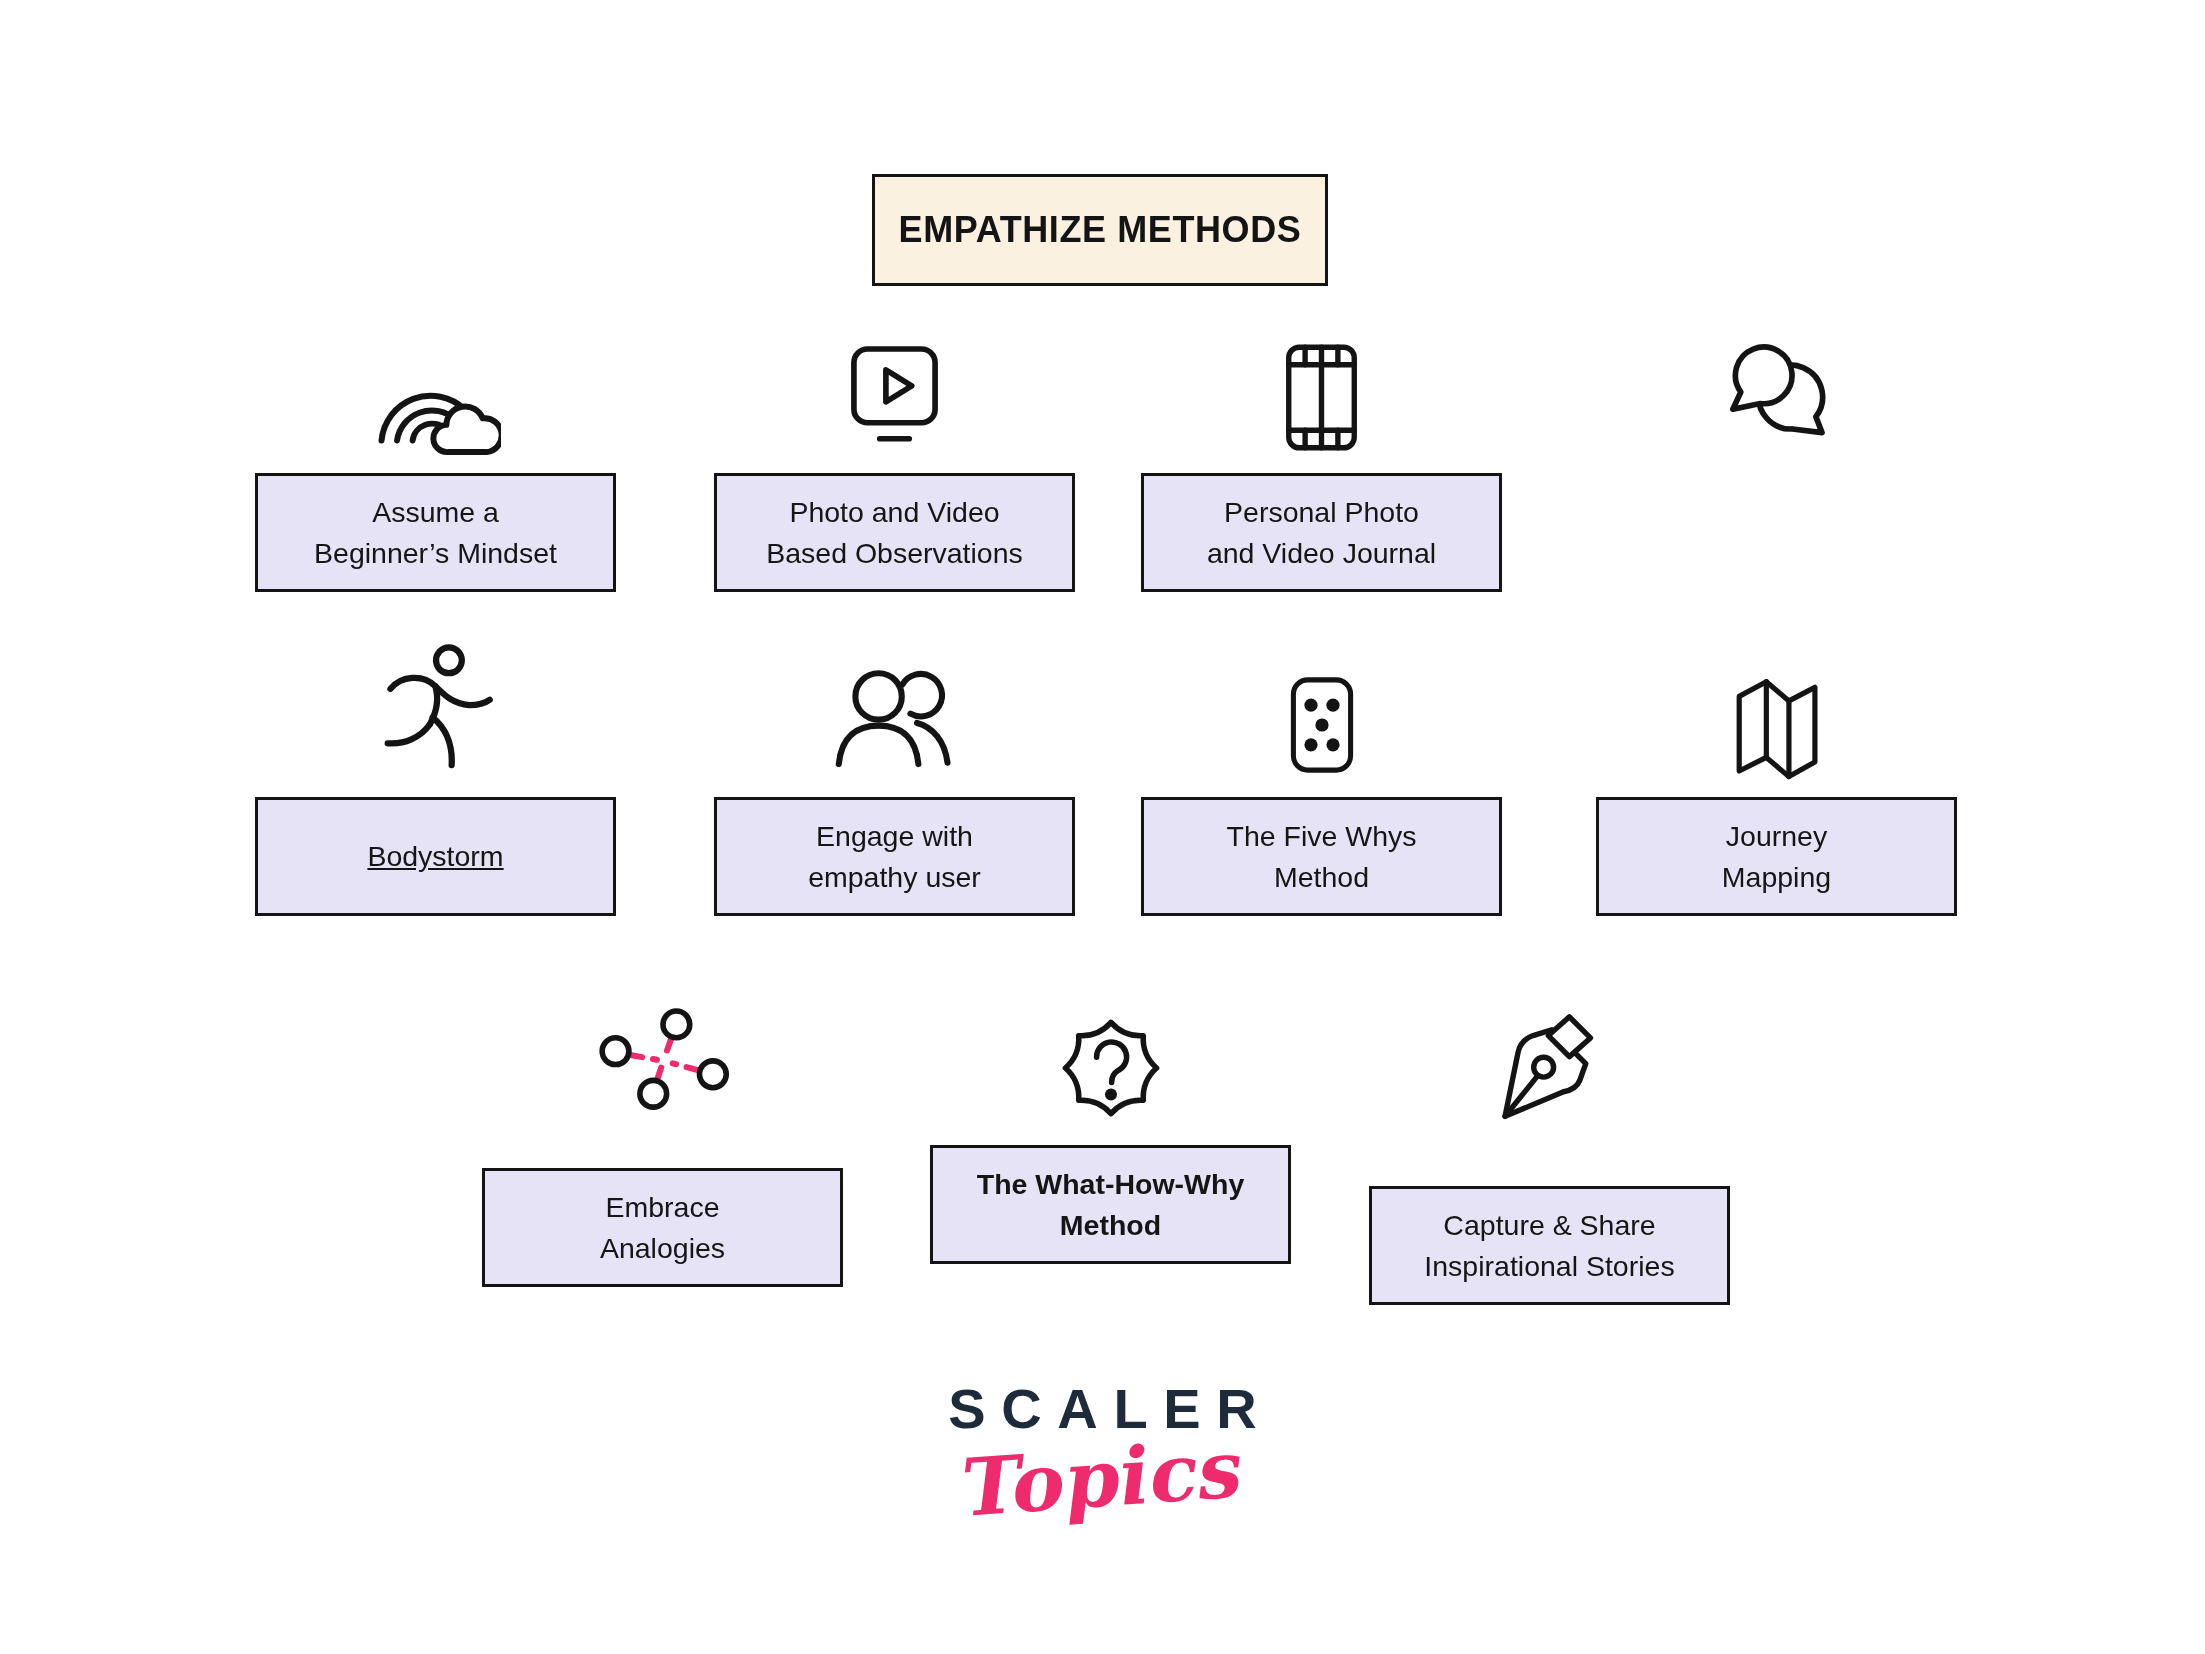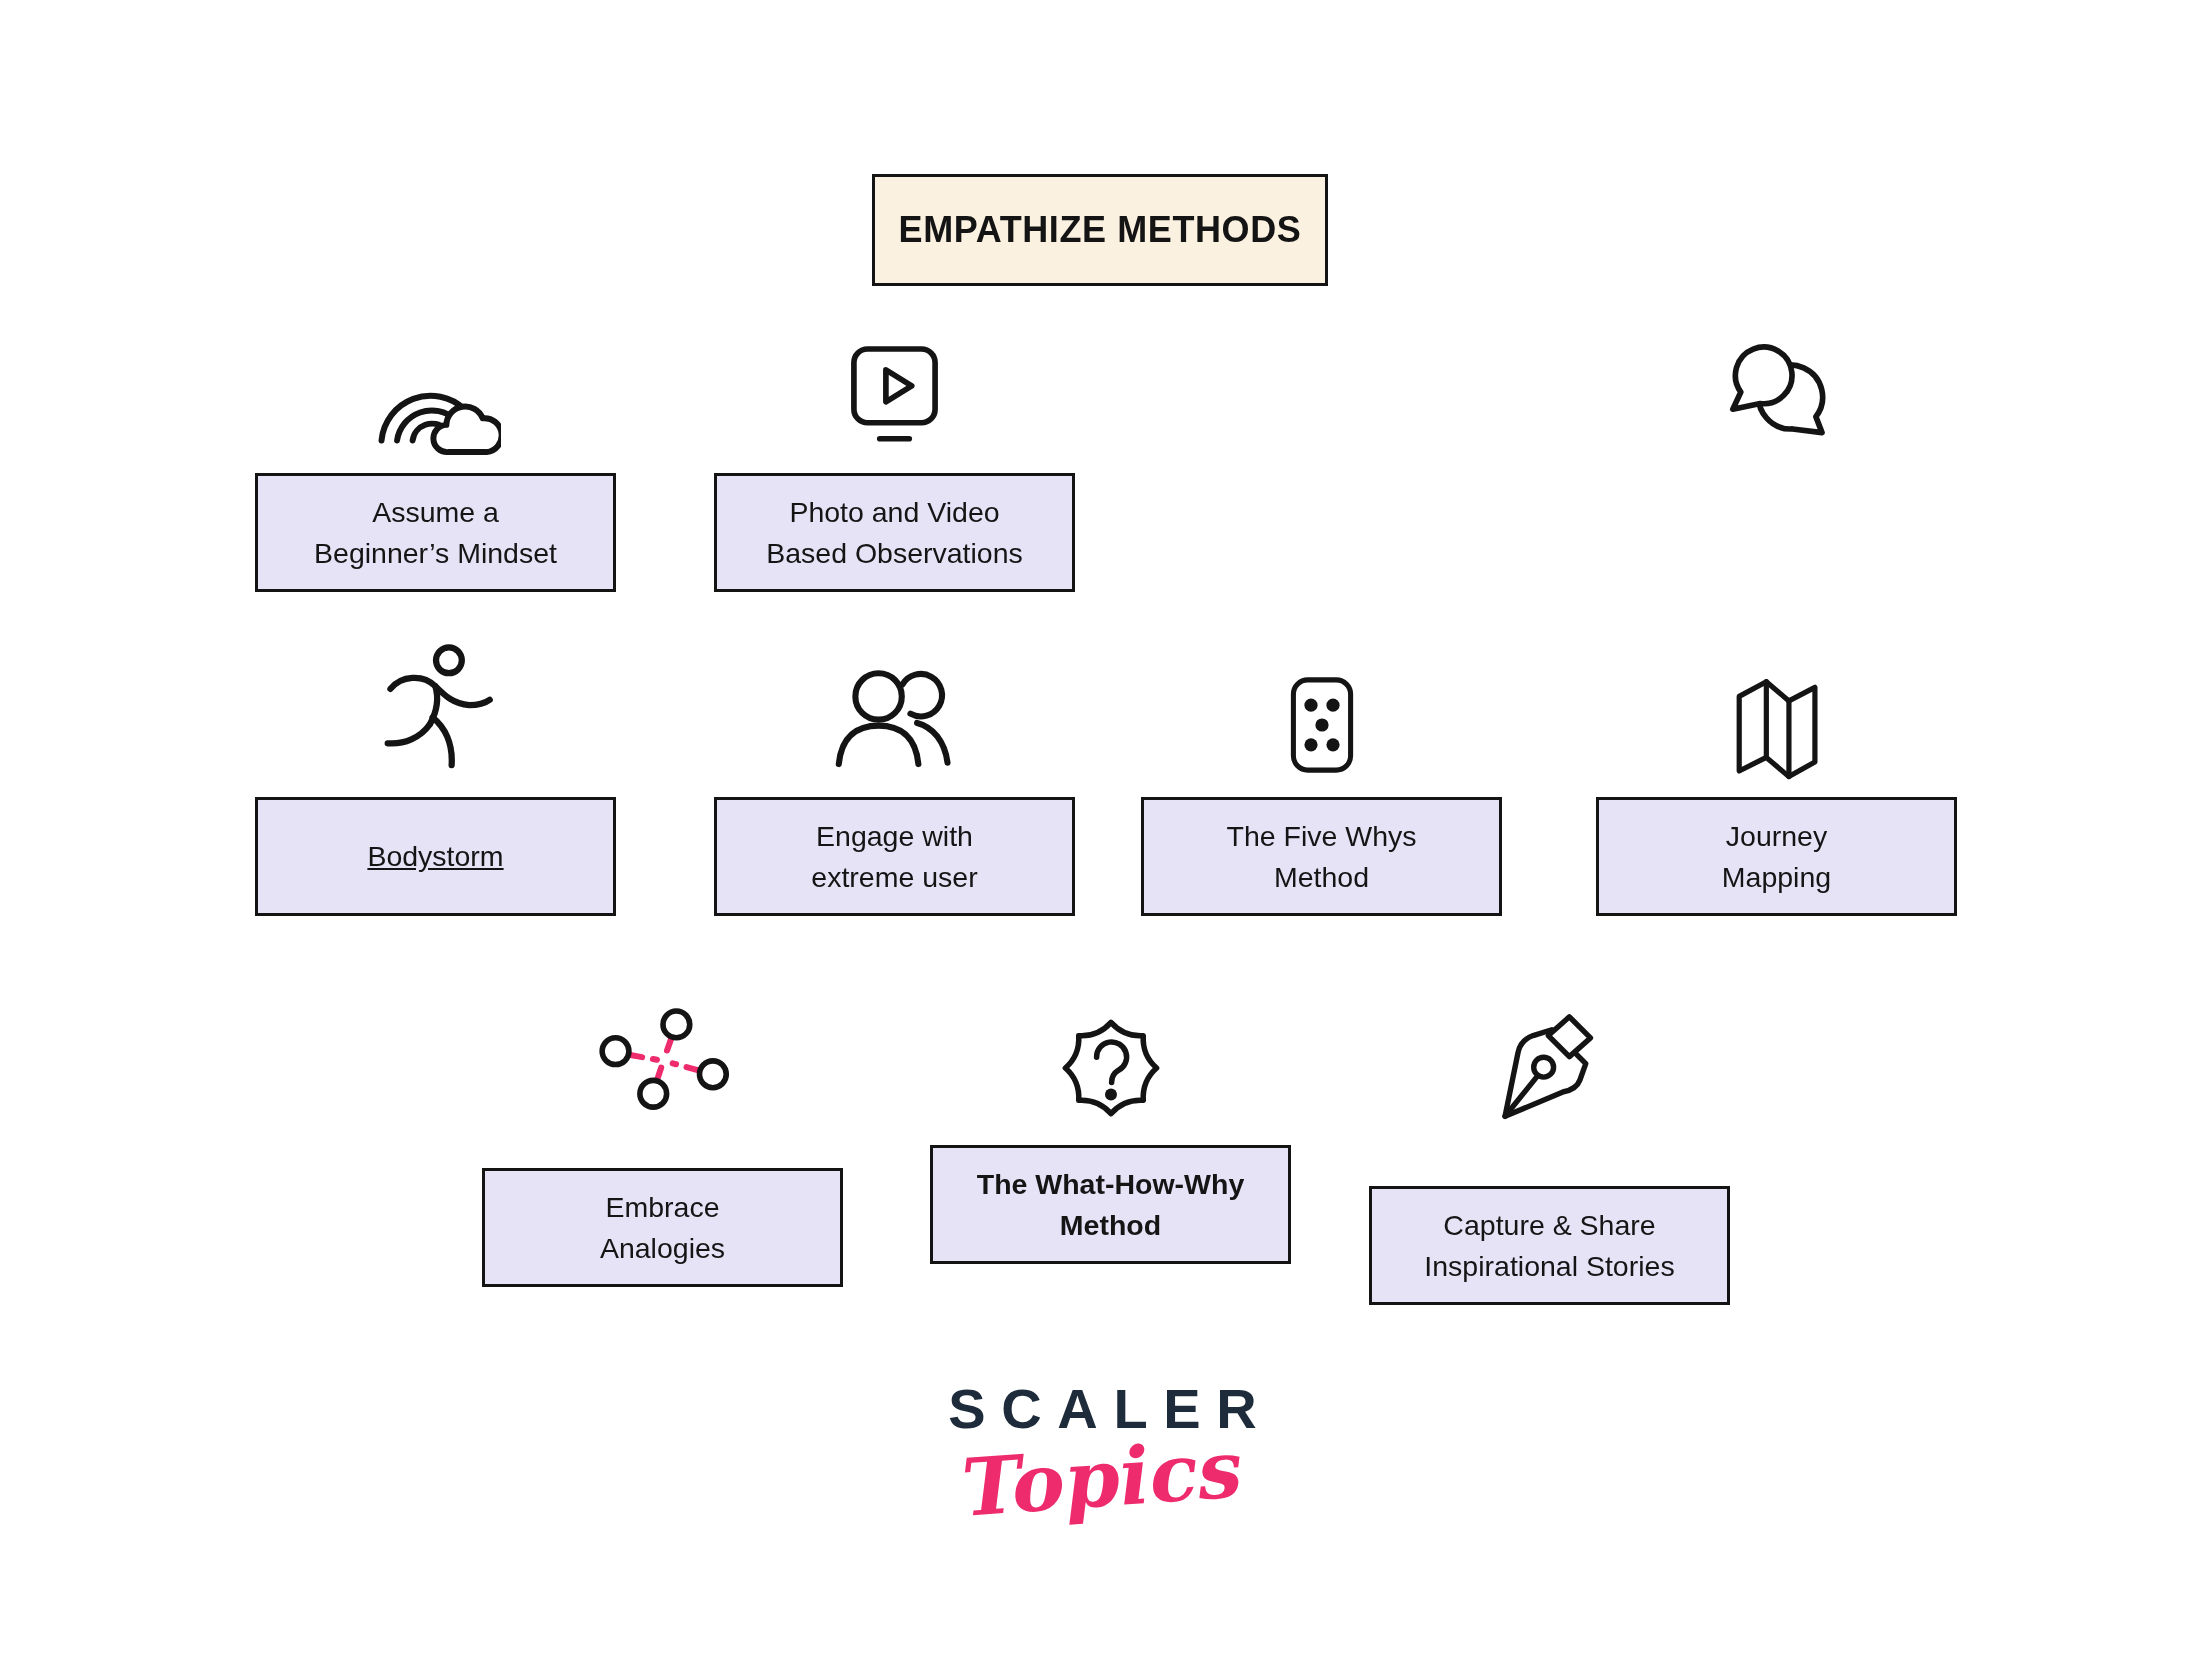--- a/index.html
+++ b/index.html
@@ -97,20 +97,38 @@
         <path d="M43,30 L64,43 L43,56 Z"></path>
         <line x1="38" y1="86" x2="62" y2="86"></line>
       </svg>
     </div>
     <div class="method-box">
       <span>Photo and Video</span>
       <span>Based Observations</span>
     </div>
   </div>
 
+  <div class="cell r1 pos-r1c3">
+    <div class="icon-area">
+      <svg class="icon" width="117" height="117" viewBox="0 0 100 100">
+        <rect x="22" y="7" width="56" height="86" rx="9"></rect>
+        <line x1="22" y1="22" x2="78" y2="22"></line>
+        <line x1="22" y1="78" x2="78" y2="78"></line>
+        <line x1="50" y1="7" x2="50" y2="93"></line>
+        <line x1="36" y1="7" x2="36" y2="22"></line>
+        <line x1="64" y1="7" x2="64" y2="22"></line>
+        <line x1="36" y1="78" x2="36" y2="93"></line>
+        <line x1="64" y1="78" x2="64" y2="93"></line>
+      </svg>
+    </div>
+    <div class="method-box">
+      <span>Personal Photo</span>
+      <span>and Video Journal</span>
+    </div>
+  </div>
 
   <div class="cell r1 pos-r1c4">
     <div class="icon-area">
       <svg class="icon" width="123" height="123" viewBox="0 0 100 100">
         <path class="fillw" d="M63,78 A26,26 0 1 1 82,68 L87,81 Z"></path>
         <path class="fillw" d="M36.8,61.3 A23,23 0 1 0 21,52 L14.5,66 Z" transform="translate(0,-4)"></path>
       </svg>
     </div>
   </div>
 
@@ -134,21 +152,21 @@
     <div class="icon-area">
       <svg class="icon" width="133" height="126" viewBox="0 0 100 95">
         <path d="M56,23 A16,16 0 1 1 62,45"></path>
         <path d="M67,52 C79,55 88,66 90,82"></path>
         <circle class="fillw" cx="38" cy="32" r="17.5"></circle>
         <path d="M8,83 C10,62 22,54 38,54 C54,54 66,62 68,83"></path>
       </svg>
     </div>
     <div class="method-box">
       <span>Engage with</span>
-      <span>extreme user</span>
+      <span>empathy user</span>
     </div>
   </div>
 
   <div class="cell r2 pos-r2c3">
     <div class="icon-area">
       <svg class="icon" width="110" height="110" viewBox="0 0 100 100">
         <rect class="fillw" x="24" y="9" width="52" height="82" rx="13"></rect>
         <circle class="dot" cx="40" cy="32" r="6"></circle>
         <circle class="dot" cx="60" cy="32" r="6"></circle>
         <circle class="dot" cx="50" cy="50" r="6"></circle>

